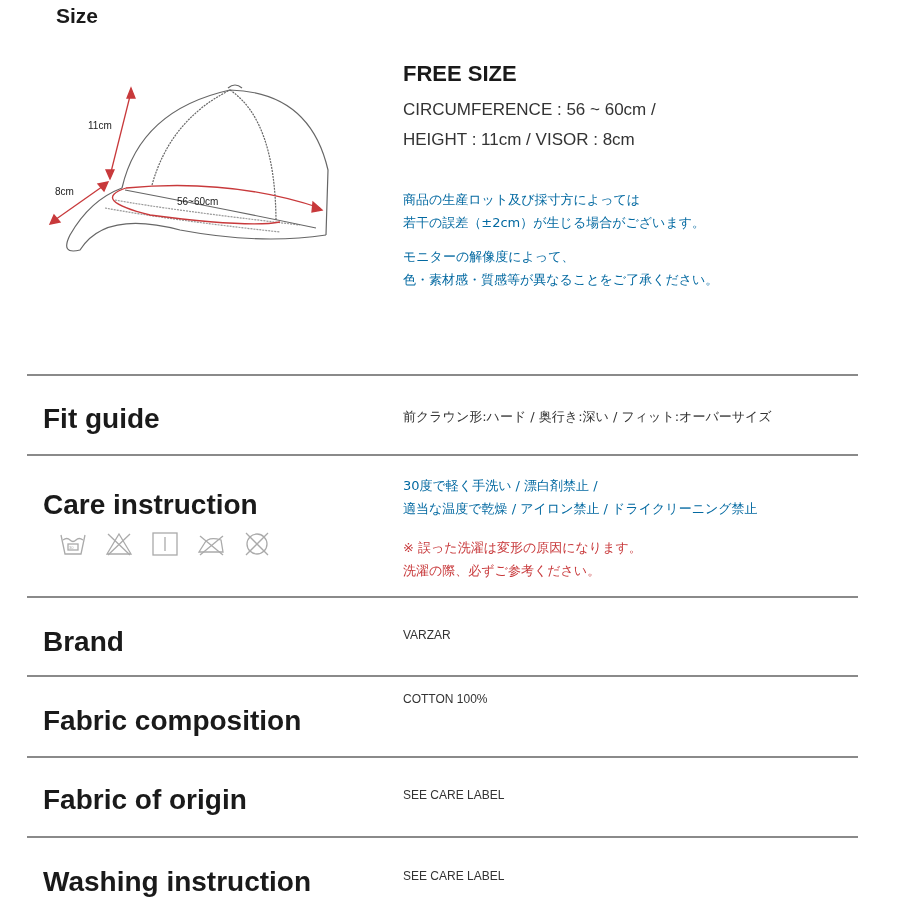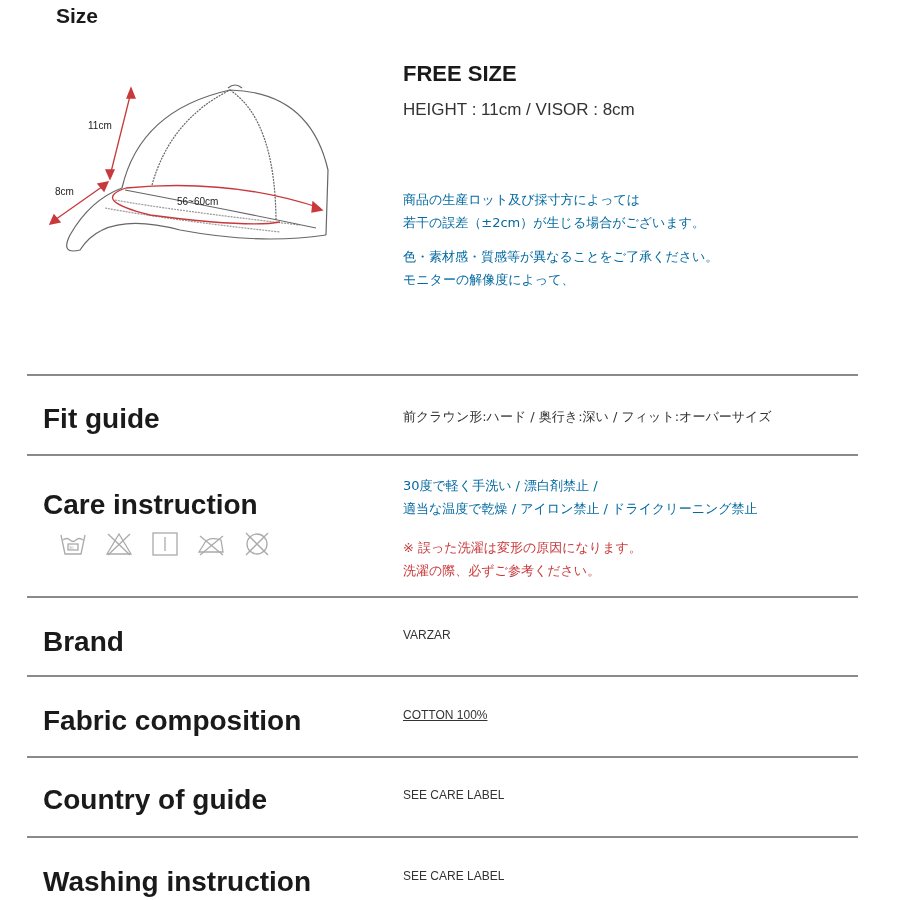--- a/index.html
+++ b/index.html
@@ -48,29 +48,30 @@
     <path d="M96 128 Q200 118 290 148" fill="none"></path>
     <polygon points="292,150 283,142 282,152"></polygon>
   </g>
   <text x="58" y="69" font-size="10" fill="#222" font-family="Liberation Sans, sans-serif">11cm</text>
   <text x="25" y="135" font-size="10" fill="#222" font-family="Liberation Sans, sans-serif">8cm</text>
   <text x="147" y="145" font-size="10" fill="#222" font-family="Liberation Sans, sans-serif">56~60cm</text>
 </svg>
 
 <div class="abs size-spec-title" style="left:403px; top:61px;">FREE SIZE</div>
 <div class="abs" style="left:403px; top:95px;">
+  <div class="size-spec-line">CIRCUMFERENCE : 56 ~ 60cm /</div>
   <div class="size-spec-line">HEIGHT : 11cm / VISOR : 8cm</div>
 </div>
 <div class="abs jp" style="left:403px; top:188px;">
   <div>商品の生産ロット及び採寸方によっては</div>
   <div>若干の誤差（±2cm）が生じる場合がございます。</div>
 </div>
 <div class="abs jp" style="left:403px; top:245px;">
+  <div>モニターの解像度によって、</div>
   <div>色・素材感・質感等が異なることをご了承ください。</div>
-  <div>モニターの解像度によって、</div>
 </div>
 
 <div class="divider" style="top:374px;"></div>
 <div class="divider" style="top:454px;"></div>
 <div class="divider" style="top:596px;"></div>
 <div class="divider" style="top:675px;"></div>
 <div class="divider" style="top:756px;"></div>
 <div class="divider" style="top:836px;"></div>
 
 <div class="row-label" style="top:403px;">Fit guide</div>
@@ -120,19 +121,19 @@
 </div>
 <div class="abs jp jp-red" style="left:403px; top:536px;">
   <div>※ 誤った洗濯は変形の原因になります。</div>
   <div>洗濯の際、必ずご参考ください。</div>
 </div>
 
 <div class="row-label" style="top:626px;">Brand</div>
 <div class="row-value" style="top:628px;">VARZAR</div>
 
 <div class="row-label" style="top:705px;">Fabric composition</div>
-<div class="row-value" style="top:708px;text-decoration:underline;">COTTON 100%</div>
+<div class="row-value" style="top:692px;">COTTON 100%</div>
 
-<div class="row-label" style="top:784px;">Country of guide</div>
+<div class="row-label" style="top:784px;">Fabric of origin</div>
 <div class="row-value" style="top:788px;">SEE CARE LABEL</div>
 
 <div class="row-label" style="top:866px;">Washing instruction</div>
 <div class="row-value" style="top:869px;">SEE CARE LABEL</div>
 
 </body></html>

